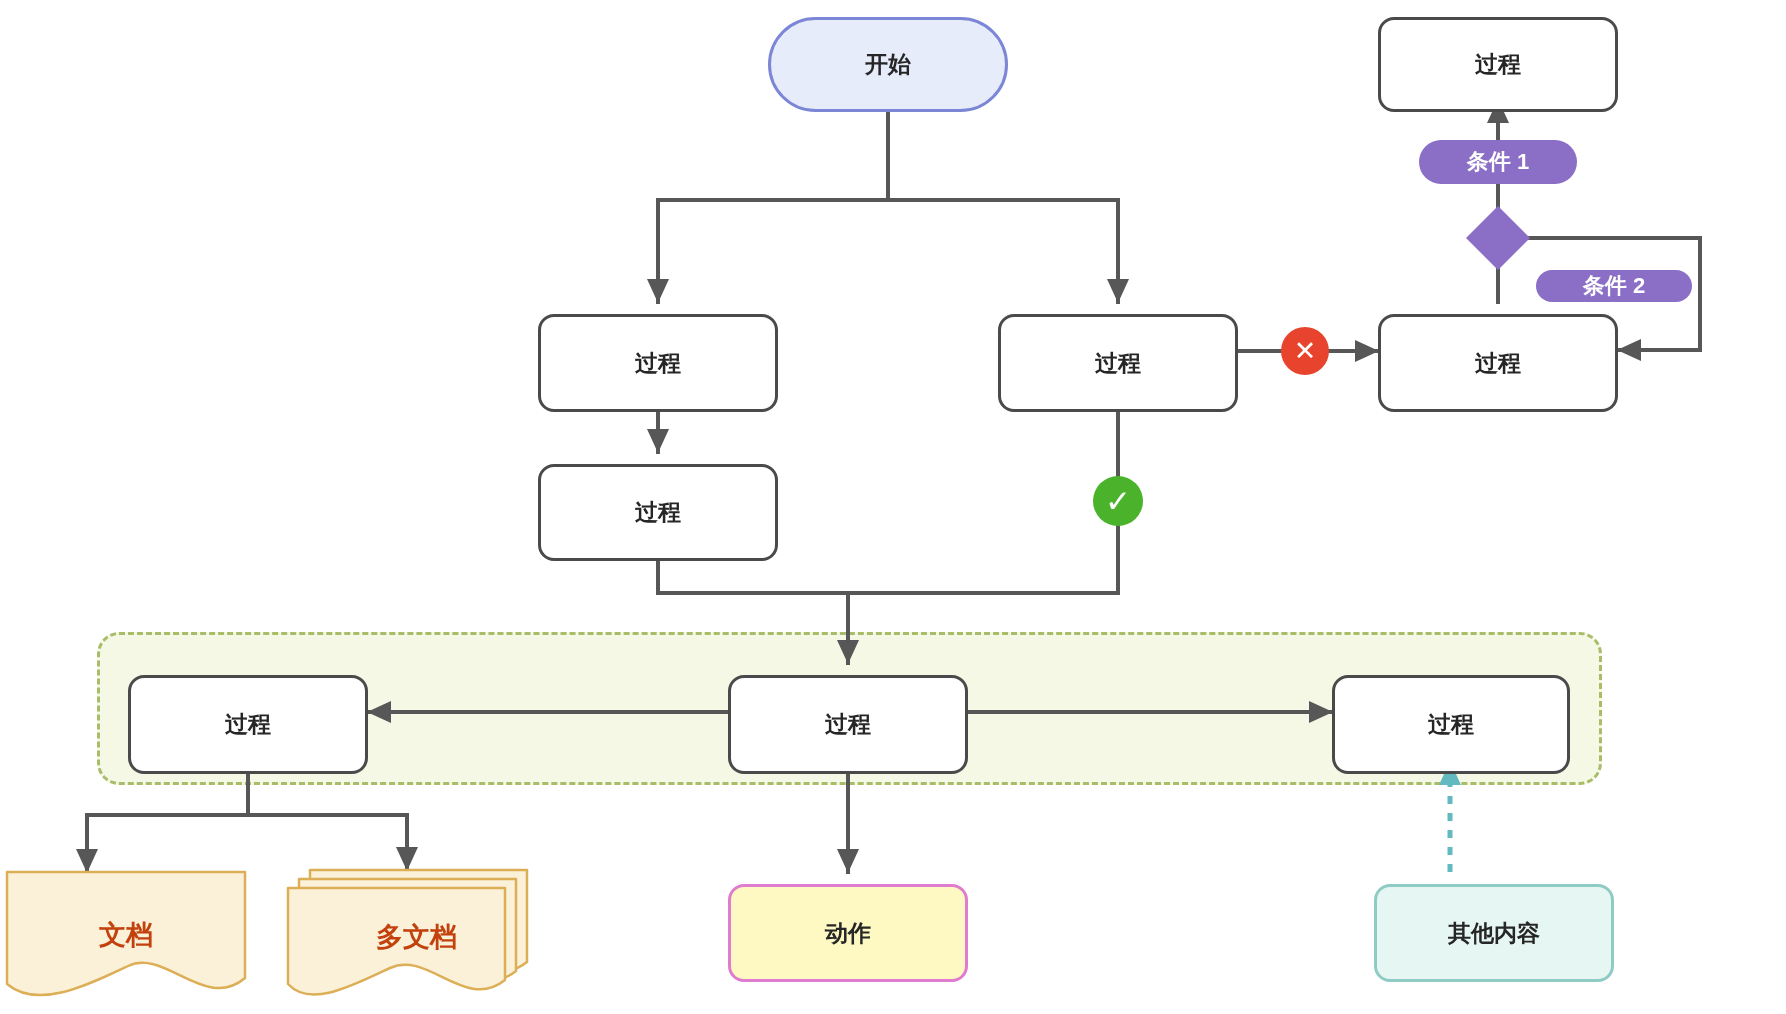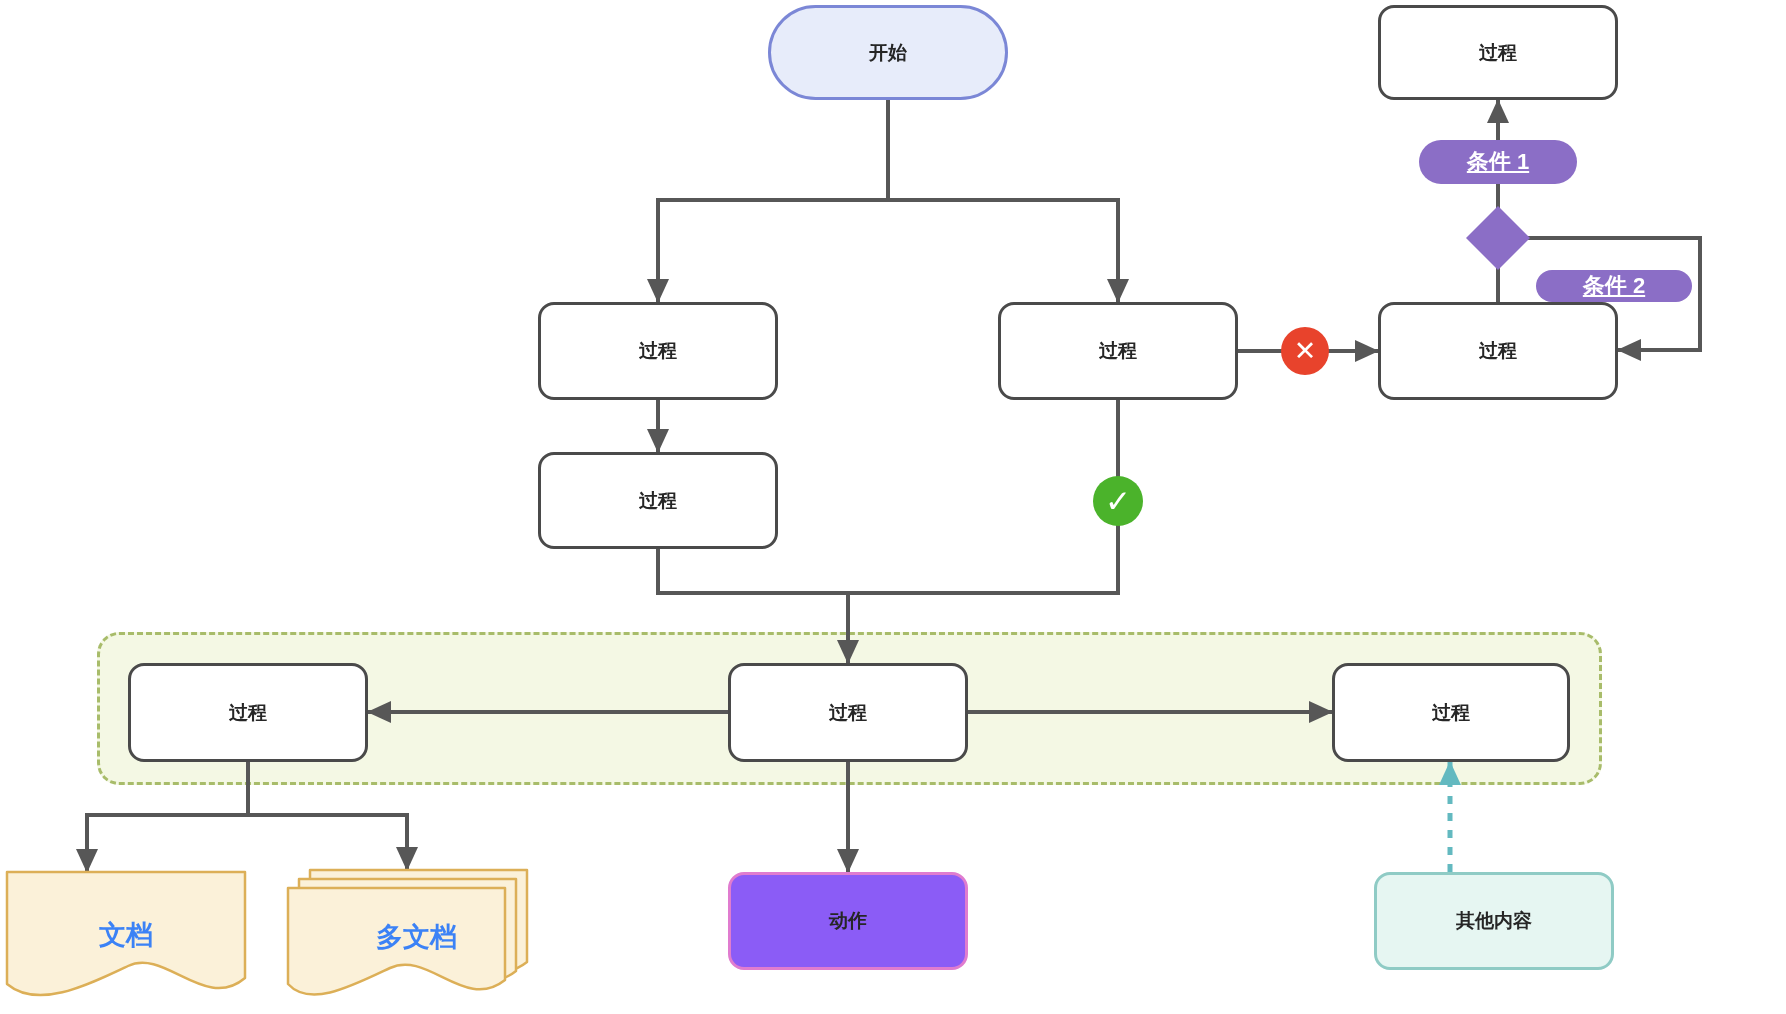--- a/index.html
+++ b/index.html
@@ -9,39 +9,39 @@
   }
   .group-container{
     position:absolute;left:97px;top:632px;width:1505px;height:153px;
     background:#F4F8E4;border:3px dashed #A8BC6A;border-radius:22px;
     box-sizing:border-box;z-index:1;
   }
   svg.edges{position:absolute;left:0;top:0;width:1786px;height:1014px;z-index:2;}
   .node{
     position:absolute;display:flex;align-items:center;justify-content:center;
     background:#ffffff;border:3px solid #4A4A4A;border-radius:16px;
-    font-size:19px;font-weight:bold;color:#262626;box-sizing:border-box;z-index:3;
+    font-size:23px;font-weight:bold;color:#262626;box-sizing:border-box;z-index:3;margin-top:12px;
   }
   .stadium{border-radius:50px;background:#E7ECFA;border-color:#7B87D6;}
-  .action-node{background:#8b5cf6;border-color:#E07CCF;}
+  .action-node{background:#fef9c3;border-color:#E07CCF;}
   .other-node{background:#E6F6F2;border-color:#8FCBC5;}
   .pill{
     position:absolute;display:flex;align-items:center;justify-content:center;
     background:#8B6EC6;color:#ffffff;border-radius:24px;
-    font-size:22px;font-weight:bold;z-index:4;box-sizing:border-box;text-decoration:underline;
+    font-size:22px;font-weight:bold;z-index:4;box-sizing:border-box;
   }
   .badge{
     position:absolute;display:flex;align-items:center;justify-content:center;
     border-radius:50%;color:#ffffff;font-weight:bold;z-index:4;box-sizing:border-box;
   }
   .badge-fail{left:1281px;top:327px;width:48px;height:48px;background:#E8432C;font-size:27px;}
   .badge-success{left:1093px;top:476px;width:50px;height:50px;background:#4BB32B;font-size:31px;}
   .doc-label{
     position:absolute;display:flex;align-items:center;justify-content:center;
-    font-size:27px;font-weight:bold;color:#3b82f6;z-index:3;
+    font-size:27px;font-weight:bold;color:#c2410c;z-index:3;
   }
 </style>
 </head>
 <body>
 
 <div class="canvas">
 
   <div class="group-container"></div>
 
   <svg class="edges" viewBox="0 0 1786 1014" xmlns="http://www.w3.org/2000/svg">

